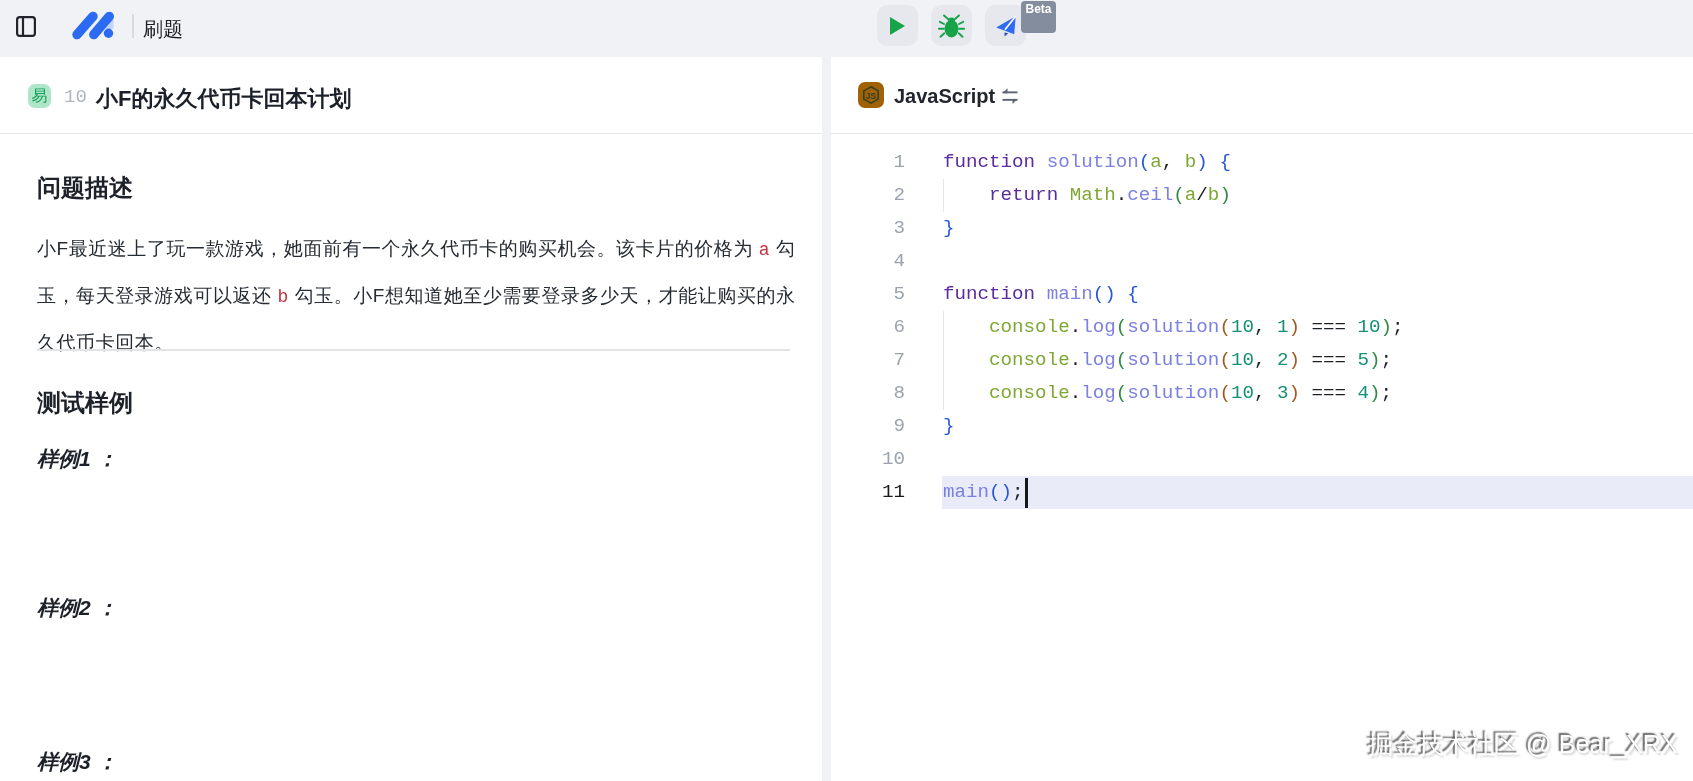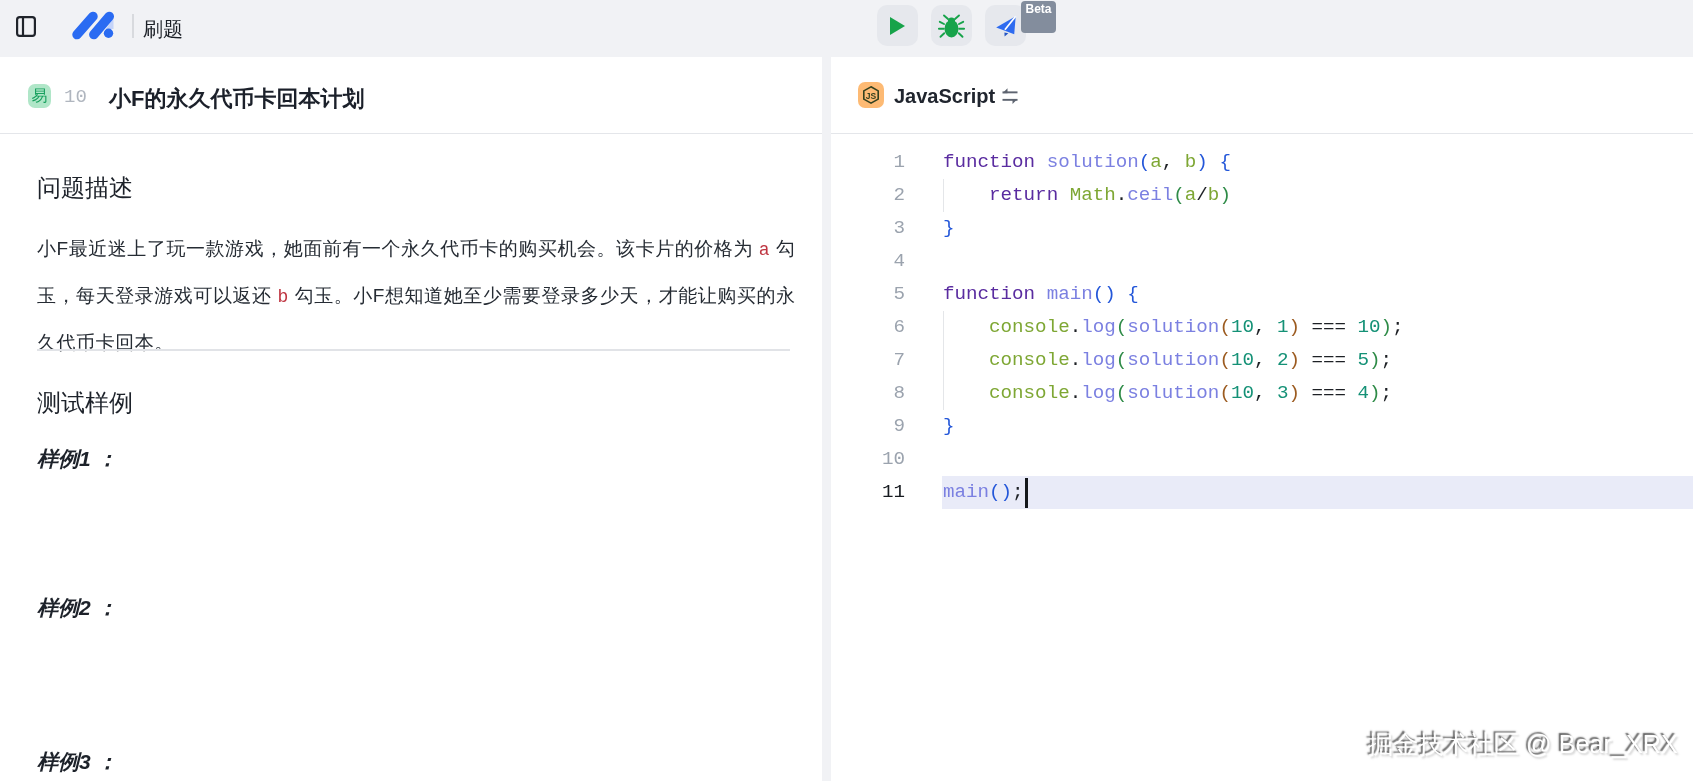--- a/index.html
+++ b/index.html
@@ -9,30 +9,30 @@
   
   #topbar { position:absolute; left:0; top:0; width:1693px; height:57px; background:#f1f2f5; }
   .tbtn { position:absolute; top:5px; width:41px; height:41px; border-radius:10px; background:#e6e8ed; }
   
   #left { position:absolute; left:0; top:57px; width:822px; height:724px; background:#fff; }
   #right { position:absolute; left:831px; top:57px; width:862px; height:724px; background:#fff; }
   .hdiv { position:absolute; left:0; width:100%; height:1px; background:#e4e6ea; }
   
   #badge { position:absolute; left:28px; top:27px; width:23px; height:24px; border-radius:7px; background:#b0e6c8; color:#17a05e; font-size:16px; line-height:24px; text-align:center; }
   #pnum { position:absolute; left:64px; top:29px; font-family:"Liberation Mono", monospace; font-size:19px; color:#b0b6bf; }
-  #ptitle { position:absolute; left:109px; top:27px; font-size:22px; font-weight:bold; color:#1b202a; }
-  h2.sec { position:absolute; left:37px; font-size:24px; font-weight:normal; color:#1d222a; }
+  #ptitle { position:absolute; left:96px; top:27px; font-size:22px; font-weight:bold; color:#1b202a; }
+  h2.sec { position:absolute; left:37px; font-size:24px; font-weight:bold; color:#1d222a; }
   #para { position:absolute; left:37px; top:169px; width:790px; white-space:nowrap; font-size:19px; letter-spacing:0.55px; line-height:46px; color:#262c34; }
   #para code, pre code.red { font-family:"Liberation Mono", monospace; color:#bf3541; font-size:18px; }
   #lhr { position:absolute; left:37px; top:292px; width:753px; height:2px; background:#e1e3e7; }
   .ex { position:absolute; left:37px; font-size:21px; font-weight:bold; font-style:italic; color:#1d222a; }
   .sample { position:absolute; left:38px; width:752px; height:79px; background:#f2f2f2; border-left:5px solid #63a9dc; padding:10px 0 0 15px; font-size:19.5px; line-height:33px; color:#23272e; }
   .sample .code { font-family:"Liberation Mono", monospace; color:#a63b40; font-size:18.5px; }
   
-  #jsicon { position:absolute; left:27px; top:25px; width:26px; height:26px; border-radius:7px; background:#fdba74; }
+  #jsicon { position:absolute; left:27px; top:25px; width:26px; height:26px; border-radius:7px; background:#a16207; }
   #jstitle { position:absolute; left:63px; top:28px; font-size:20px; font-weight:700; color:#20252e; }
   
   #gutter { position:absolute; left:0px; top:88.5px; width:74px; text-align:right; font-family:"Liberation Mono", monospace; font-size:19.2px; line-height:33px; color:#9ba3ae; white-space:pre; }
   #code { position:absolute; left:112px; top:88.5px; font-family:"Liberation Mono", monospace; font-size:19.2px; line-height:33px; color:#1d2025; white-space:pre; }
   .kw { color:#5a2ca0; }
   .fn { color:#7b80e1; }
   .vr { color:#7ea734; }
   .nm { color:#149176; }
   .b1 { color:#2457d9; }
   .b2 { color:#2e8b47; }

